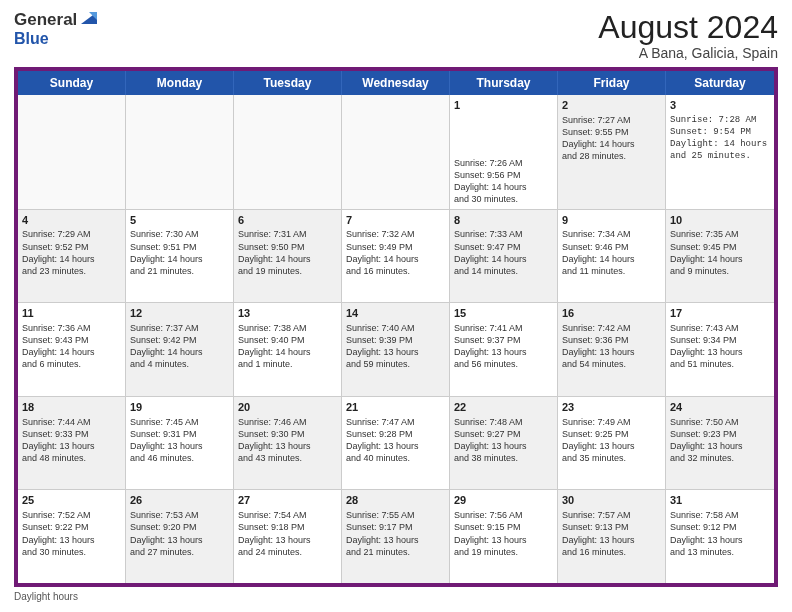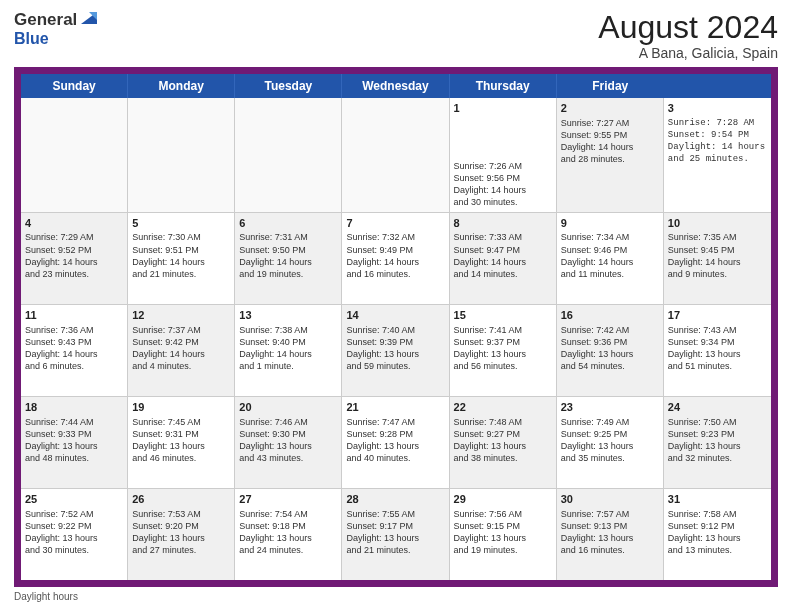--- a/index.html
+++ b/index.html
@@ -40,21 +40,21 @@
       margin-left: 36px;
     }
     .location-title {
       font-size: 14px;
       color: #444;
     }
     .calendar {
       flex: 1;
       display: flex;
       flex-direction: column;
-      border: 7px solid #701a75;
+      border: 4px solid #701a75;
     }
     .cal-header-row {
       display: grid;
       grid-template-columns: repeat(7, 1fr);
       background: #2255aa;
     }
     .cal-header-cell {
       color: #fff;
       font-size: 12px;
       font-weight: bold;
@@ -130,20 +130,21 @@
   </div>
 
   <div class="calendar">
     <div class="cal-header-row" id="cal-header">
         <div class="cal-header-cell">Sunday</div>
         <div class="cal-header-cell">Monday</div>
         <div class="cal-header-cell">Tuesday</div>
         <div class="cal-header-cell">Wednesday</div>
         <div class="cal-header-cell">Thursday</div>
         <div class="cal-header-cell">Friday</div>
+        <div class="cal-header-cell">Saturday</div>
       </div>
     <div class="cal-body" id="cal-body">
         <div class="cal-row">
           <div class="cal-cell empty"></div>
           <div class="cal-cell empty"></div>
           <div class="cal-cell empty"></div>
           <div class="cal-cell empty"></div>
           <div class="cal-cell">
             <div class="day-num">1</div>
             <div class="cell-detail" style="white-space: pre-line; margin-top: 44px;">Sunrise: 7:26 AM

